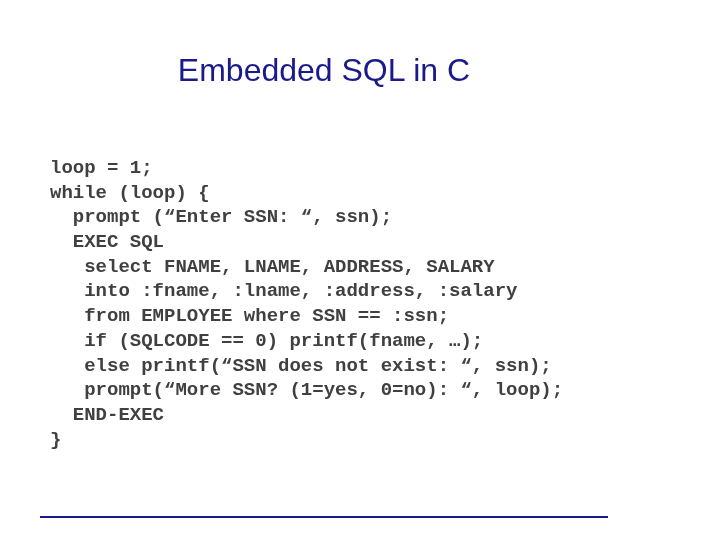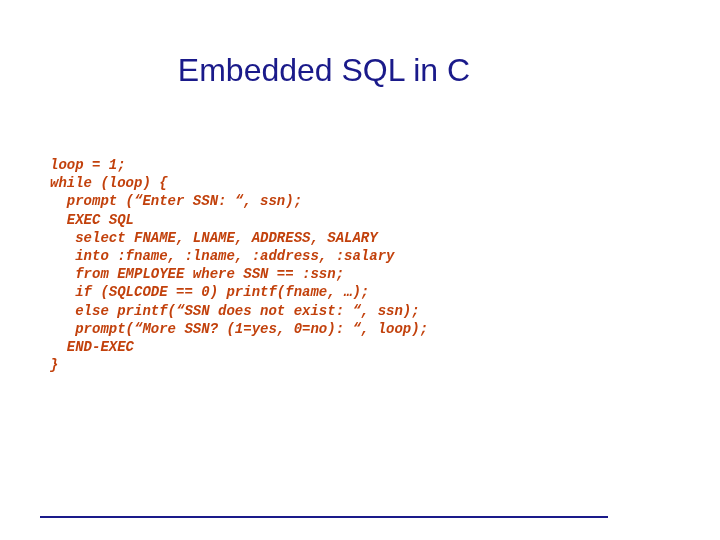--- a/index.html
+++ b/index.html
@@ -29,26 +29,25 @@
     line-height: 1.15;
     color: #1a1a8a;
     font-weight: 400;
   }
   .code {
     position: absolute;
     top: 140px;
     left: 50px;
     right: 60px;
     font-family: "Courier New", Courier, monospace;
-    font-size: 14px;
+    font-size: 19px;
     line-height: 1.3;
     font-weight: bold;
-    color: #c2410c;
+    color: #404040;
     white-space: pre;
-    font-style: italic;
   }
   .rule {
     position: absolute;
     left: 40px;
     right: 40px;
     bottom: 38px;
     height: 0;
     border-top: 2px solid #1a1a8a;
   }
 </style>

